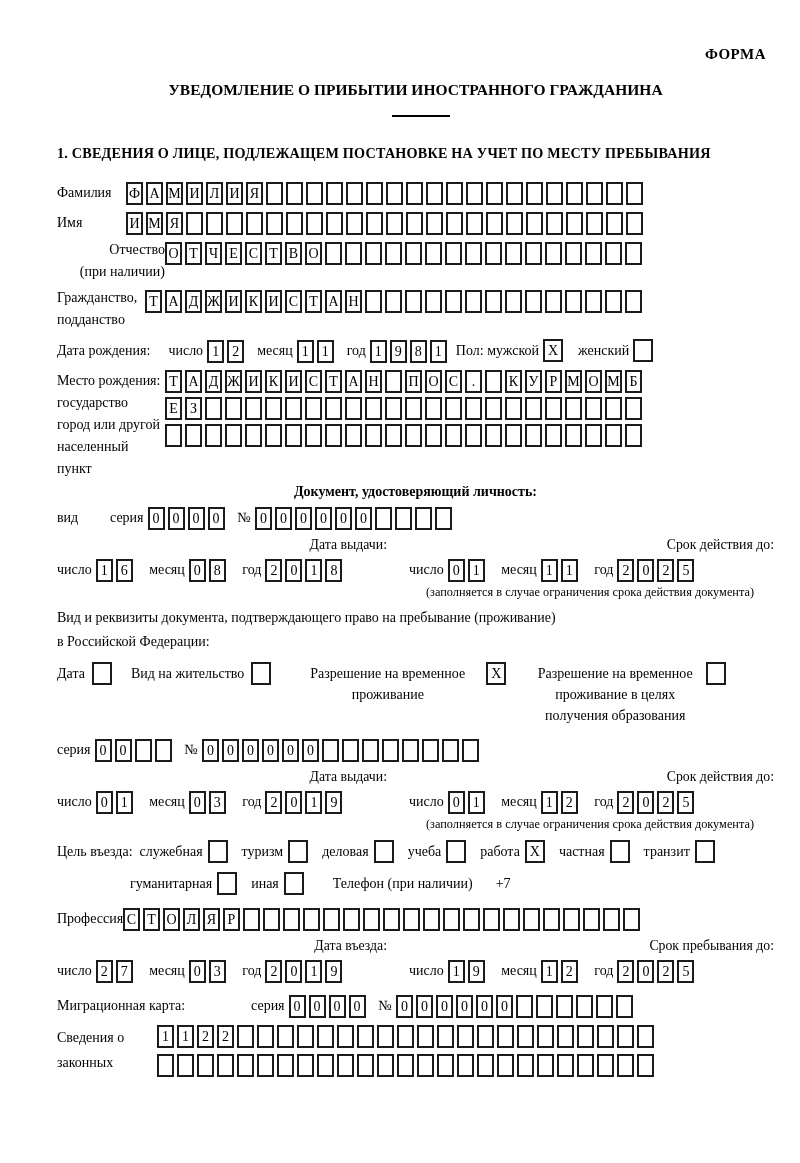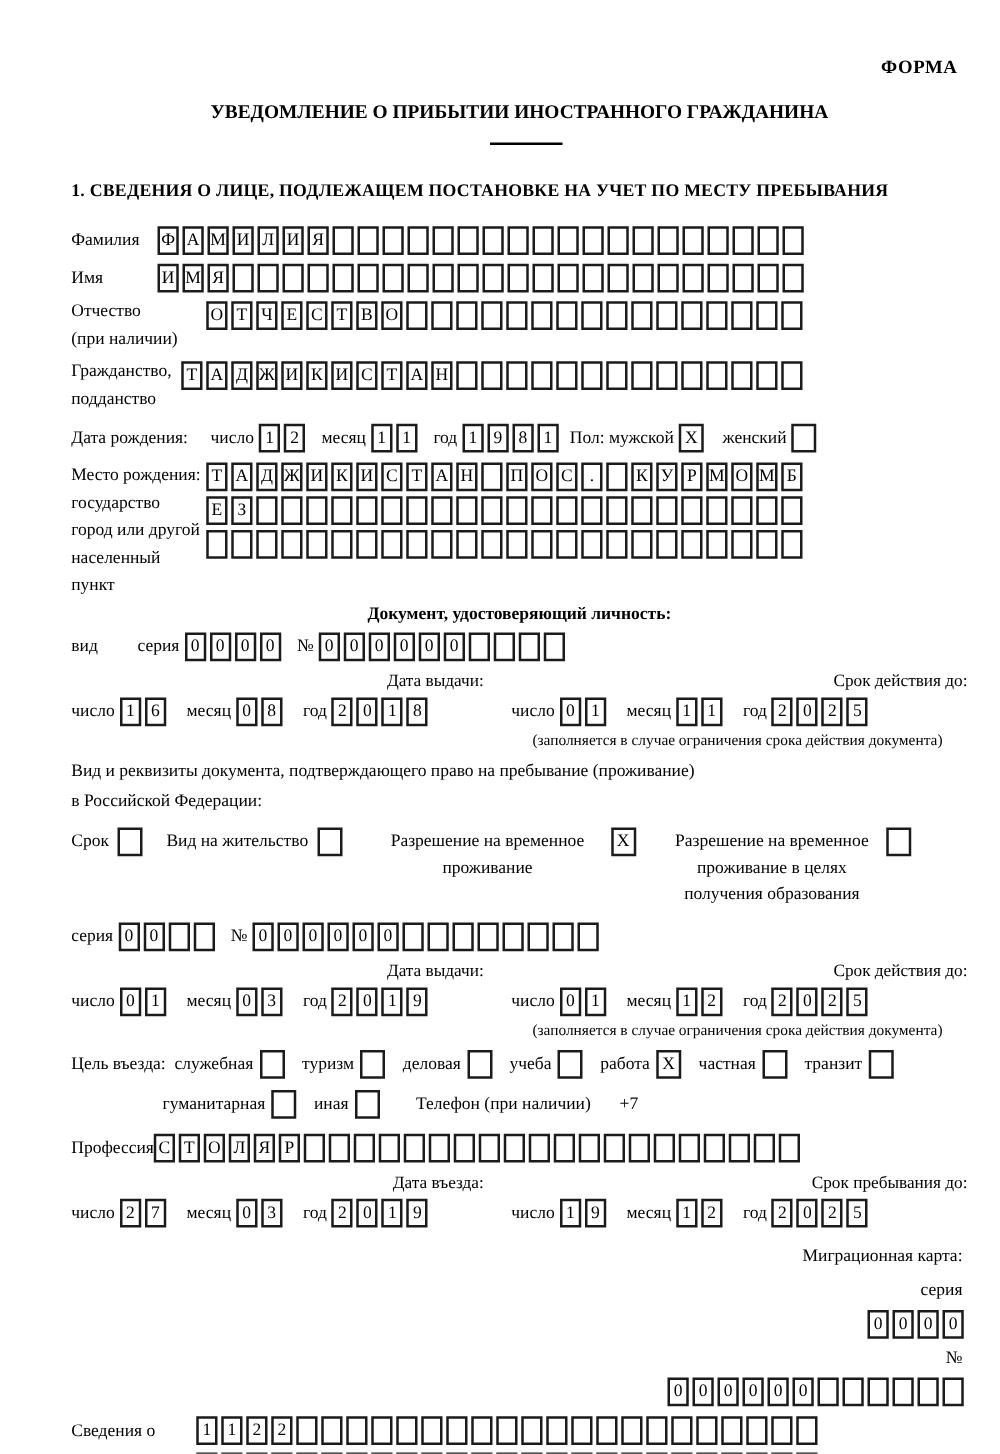--- a/index.html
+++ b/index.html
@@ -96,21 +96,21 @@
     <span class="lbl w69">Фамилия</span>
     <span class="boxes"><span class="cbox">Ф</span><span class="cbox">А</span><span class="cbox">М</span><span class="cbox">И</span><span class="cbox">Л</span><span class="cbox">И</span><span class="cbox">Я</span><span class="cbox"></span><span class="cbox"></span><span class="cbox"></span><span class="cbox"></span><span class="cbox"></span><span class="cbox"></span><span class="cbox"></span><span class="cbox"></span><span class="cbox"></span><span class="cbox"></span><span class="cbox"></span><span class="cbox"></span><span class="cbox"></span><span class="cbox"></span><span class="cbox"></span><span class="cbox"></span><span class="cbox"></span><span class="cbox"></span><span class="cbox"></span></span>
   </div>
 
   <div class="frow">
     <span class="lbl w69">Имя</span>
     <span class="boxes"><span class="cbox">И</span><span class="cbox">М</span><span class="cbox">Я</span><span class="cbox"></span><span class="cbox"></span><span class="cbox"></span><span class="cbox"></span><span class="cbox"></span><span class="cbox"></span><span class="cbox"></span><span class="cbox"></span><span class="cbox"></span><span class="cbox"></span><span class="cbox"></span><span class="cbox"></span><span class="cbox"></span><span class="cbox"></span><span class="cbox"></span><span class="cbox"></span><span class="cbox"></span><span class="cbox"></span><span class="cbox"></span><span class="cbox"></span><span class="cbox"></span><span class="cbox"></span><span class="cbox"></span></span>
   </div>
 
   <div class="frow mb4">
-    <div class="lbl-stack w108 lbl" style="padding-top:0;">
+    <div class="lbl-stack w108 lbl" style="padding-top:0;text-align:right;">
       <div>Отчество</div>
       <div>(при наличии)</div>
     </div>
     <span class="boxes"><span class="cbox">О</span><span class="cbox">Т</span><span class="cbox">Ч</span><span class="cbox">Е</span><span class="cbox">С</span><span class="cbox">Т</span><span class="cbox">В</span><span class="cbox">О</span><span class="cbox"></span><span class="cbox"></span><span class="cbox"></span><span class="cbox"></span><span class="cbox"></span><span class="cbox"></span><span class="cbox"></span><span class="cbox"></span><span class="cbox"></span><span class="cbox"></span><span class="cbox"></span><span class="cbox"></span><span class="cbox"></span><span class="cbox"></span><span class="cbox"></span><span class="cbox"></span></span>
   </div>
 
   <div class="frow mb6">
     <div class="lbl-stack w88 lbl" style="padding-top:0;">
       <div>Гражданство,</div>
       <div>подданство</div>
@@ -174,21 +174,21 @@
       </div>
     </div>
   </div>
   <div class="note-right">(заполняется в случае ограничения срока действия документа)</div>
 
   <div class="plain">Вид и реквизиты документа, подтверждающего право на пребывание (проживание)</div>
   <div class="plain">в Российской Федерации:</div>
 
   <div class="opts">
     <div class="opt">
-      <span class="olbl">Срок</span>
+      <span class="olbl">Дата</span>
       <span class="cbox cb"></span>
     </div>
     <div class="opt gap16">
       <span class="olbl">Вид на жительство</span>
       <span class="cbox cb"></span>
     </div>
     <div class="opt gap22">
       <span class="olbl center w175">Разрешение на временное проживание</span>
       <span class="cbox cb">X</span>
     </div>
@@ -269,21 +269,21 @@
     <div class="col-r">
       <div class="col-head">Срок пребывания до:</div>
       <div class="date-line">
         <span class="sl">число</span><span class="boxes"><span class="cbox">1</span><span class="cbox">9</span></span>
         <span class="sl sp">месяц</span><span class="boxes"><span class="cbox">1</span><span class="cbox">2</span></span>
         <span class="sl sp">год</span><span class="boxes"><span class="cbox">2</span><span class="cbox">0</span><span class="cbox">2</span><span class="cbox">5</span></span>
       </div>
     </div>
   </div>
 
-  <div class="frow mb6" style="align-items:flex-end;flex-direction:column;">
+  <div class="frow mb6" style="align-items:flex-end;">
     <span class="inline-lb first">Миграционная карта:</span>
     <span class="inline-lb" style="margin-left:62px;">серия</span>
     <span class="boxes"><span class="cbox">0</span><span class="cbox">0</span><span class="cbox">0</span><span class="cbox">0</span></span>
     <span class="inline-lb">№</span>
     <span class="boxes"><span class="cbox">0</span><span class="cbox">0</span><span class="cbox">0</span><span class="cbox">0</span><span class="cbox">0</span><span class="cbox">0</span><span class="cbox"></span><span class="cbox"></span><span class="cbox"></span><span class="cbox"></span><span class="cbox"></span><span class="cbox"></span></span>
   </div>
 
   <div class="legal">
     <div class="llines w100 lbl" style="padding-top:0;">
       <div>Сведения о</div>

